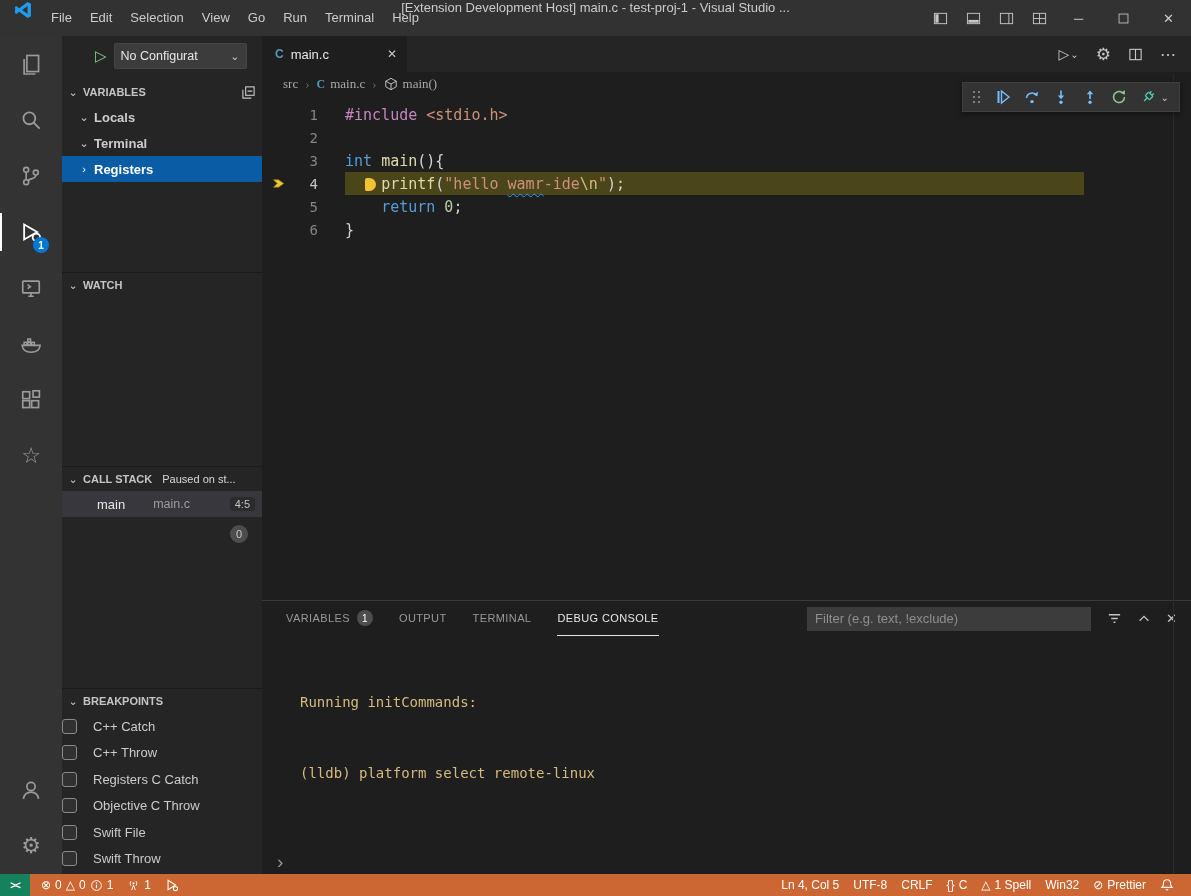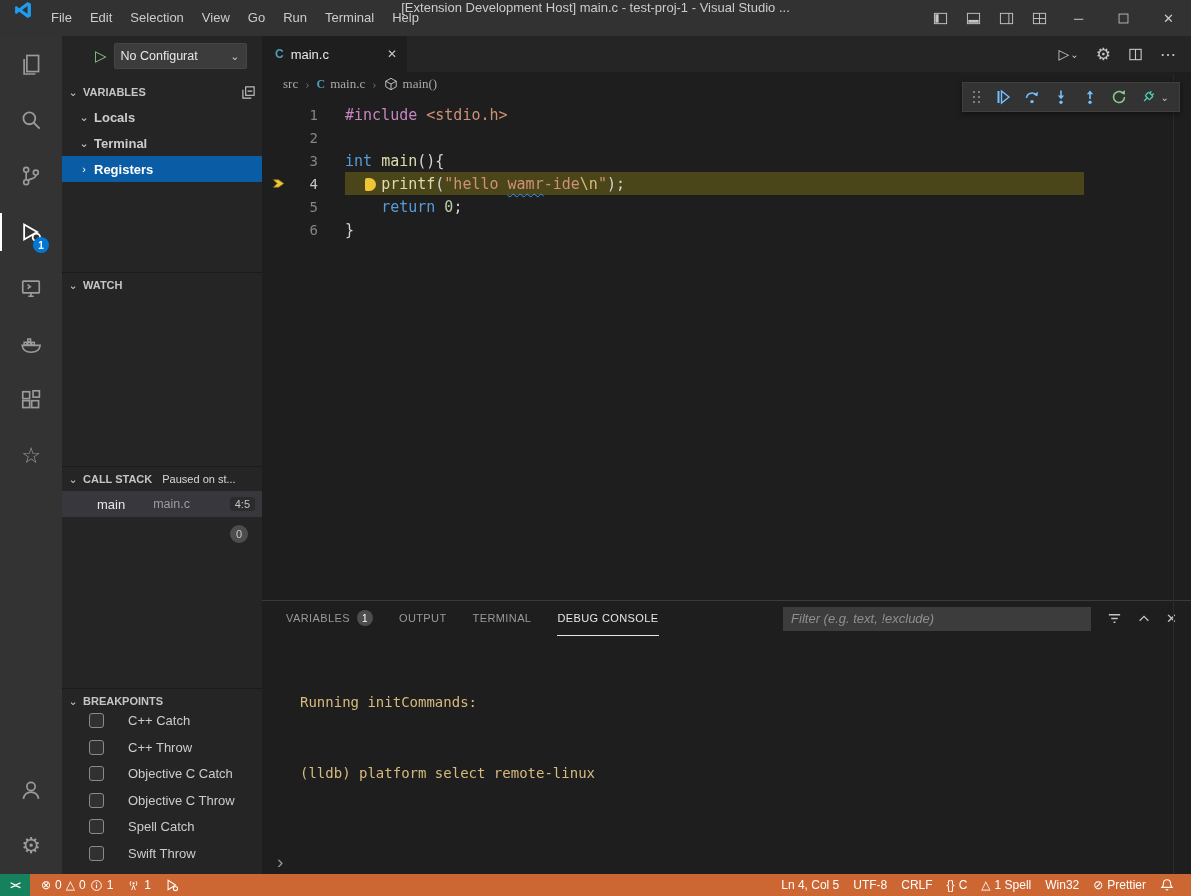--- a/index.html
+++ b/index.html
@@ -40,21 +40,21 @@
   .sec-bp{height:186px;border-top:1px solid #1b1b1c;}
   .tree-row{height:26px;display:flex;align-items:center;gap:4px;padding-left:16px;color:#CCCCCC;}
   .tree-row .chev{width:12px;font-size:11px;color:#CCC;text-align:center;}
   .tree-row.selected{background:var(--selection,#0A5DA4);color:#FFF;}
   .tree-row.selected .chev{color:#FFF;}
   .stack-status{margin-left:7px;font-size:11px;font-weight:normal;color:#D8D8D8;white-space:nowrap;overflow:hidden;}
   .frame-row{height:26px;display:flex;align-items:center;background:#37373D;padding:0 7px 0 35px;color:#E6E6E6;}
   .frame-file{color:#9D9D9D;margin-left:28px;font-size:12.5px;}
   .frame-pos{margin-left:auto;background:#2B2B2E;border-radius:3px;padding:1px 5px;font-size:11px;color:#C5C5C5;}
   .count-badge{width:18px;height:18px;border-radius:50%;background:#4D4D4D;color:#C8C8C8;font-size:11px;display:flex;align-items:center;justify-content:center;margin:8px 14px 0 auto;}
-  .bp-row{height:26.5px;display:flex;gap:24px;padding-left:27px;color:#CCCCCC;}
+  .bp-row{height:26.5px;display:flex;align-items:center;gap:16px;color:#CCCCCC;}
   .checkbox{width:15px;height:15px;background:#313131;border:1px solid #8A8A8A;border-radius:3px;flex:none;}
 
   
   .main{position:absolute;top:36px;bottom:22px;left:262px;right:0;display:flex;flex-direction:column;background:#1E1E1E;}
   .main::after{content:"";position:absolute;top:39px;bottom:0;right:17px;border-left:1px solid #2B2B2B;pointer-events:none;}
   .tabstrip{height:36px;background:#252526;display:flex;align-items:center;}
   .tab{width:145px;height:100%;background:#1E1E1E;display:flex;align-items:center;gap:7px;padding:0 10px 0 13px;font-size:13px;color:#E7E7E7;}
   .c-icon{color:var(--tab-c-icon,#519ABA);font-weight:bold;font-size:12px;}
   .tab-close{margin-left:auto;color:#C5C5C5;font-size:12px;}
   .editor-actions{margin-left:auto;display:flex;align-items:center;gap:17px;padding-right:15px;color:#C5C5C5;}
@@ -91,21 +91,21 @@
   .gripper::before{content:"";position:absolute;top:0;left:0;width:2.5px;height:2.5px;border-radius:50%;background:#999;box-shadow:0 5px 0 #999,0 10px 0 #999,5px 0 0 #999,5px 5px 0 #999,5px 10px 0 #999;}
   .dd-chev{color:#C5C5C5;font-size:10px;margin-left:-8px;}
 
   
   .panel{height:274px;border-top:1px solid #3A3A3A;display:flex;flex-direction:column;position:relative;background:#1E1E1E;}
   .panel-header{height:35px;display:flex;align-items:center;padding:0 14px 0 24px;flex:none;}
   .ptabs{display:flex;gap:26px;height:100%;}
   .ptab{display:flex;align-items:center;gap:7px;font-size:11px;letter-spacing:.4px;color:#9A9A9A;border-bottom:1px solid transparent;height:100%;}
   .ptab.active{color:#E7E7E7;border-bottom-color:#E7E7E7;}
   .ptab-badge{min-width:16px;height:16px;border-radius:8px;background:#4D4D4D;color:#FFF;font-size:10px;display:flex;align-items:center;justify-content:center;padding:0 4px;}
-  .filter{margin-left:auto;width:308px;height:24px;background:#3C3C3C;border:none;outline:none;color:#CCC;font-size:13px;padding:0 8px;font-family:"Liberation Sans",sans-serif;font-style:italic;}
+  .filter{margin-left:auto;width:284px;height:24px;background:#3C3C3C;border:none;outline:none;color:#CCC;font-size:13px;padding:0 8px;font-family:"Liberation Sans",sans-serif;}
   .filter::placeholder{color:#8F8F8F;}
   .panel-icons{display:flex;align-items:center;gap:15px;margin-left:16px;color:#C5C5C5;}
   .console{flex:1;padding:8px 0 0 38px;font-family:"DejaVu Sans Mono",monospace;font-size:14px;line-height:23.5px;color:var(--console-text,#D7BA7D);white-space:pre;}
   .console-prompt{position:absolute;left:15px;bottom:3px;color:#8E99A3;font-size:19px;line-height:1;}
 
   
   .statusbar{position:absolute;left:0;right:0;bottom:0;height:22px;background:var(--status-bar,#CC6633);display:flex;align-items:center;color:#FFFFFF;font-size:12px;z-index:70;}
   .sb-remote{width:30px;height:100%;background:var(--remote-indicator,#16825D);display:flex;align-items:center;justify-content:center;font-size:10px;font-weight:bold;letter-spacing:-1px;flex:none;}
   .sb-left{display:flex;height:100%;align-items:center;padding-left:4px;}
   .sb-right{margin-left:auto;display:flex;height:100%;align-items:center;padding-right:10px;}
@@ -314,29 +314,29 @@
     <div class="bp-row">
       <span class="checkbox"></span>
       <span>C++ Catch</span>
     </div>
     <div class="bp-row">
       <span class="checkbox"></span>
       <span>C++ Throw</span>
     </div>
     <div class="bp-row">
       <span class="checkbox"></span>
-      <span>Objective C Catch</span>
+      <span>Registers C Catch</span>
     </div>
     <div class="bp-row">
       <span class="checkbox"></span>
       <span>Objective C Throw</span>
     </div>
     <div class="bp-row">
       <span class="checkbox"></span>
-      <span>Spell Catch</span>
+      <span>Swift File</span>
     </div>
     <div class="bp-row">
       <span class="checkbox"></span>
       <span>Swift Throw</span>
     </div>
   </section>
 </aside>
 
 <div class="main">
 

